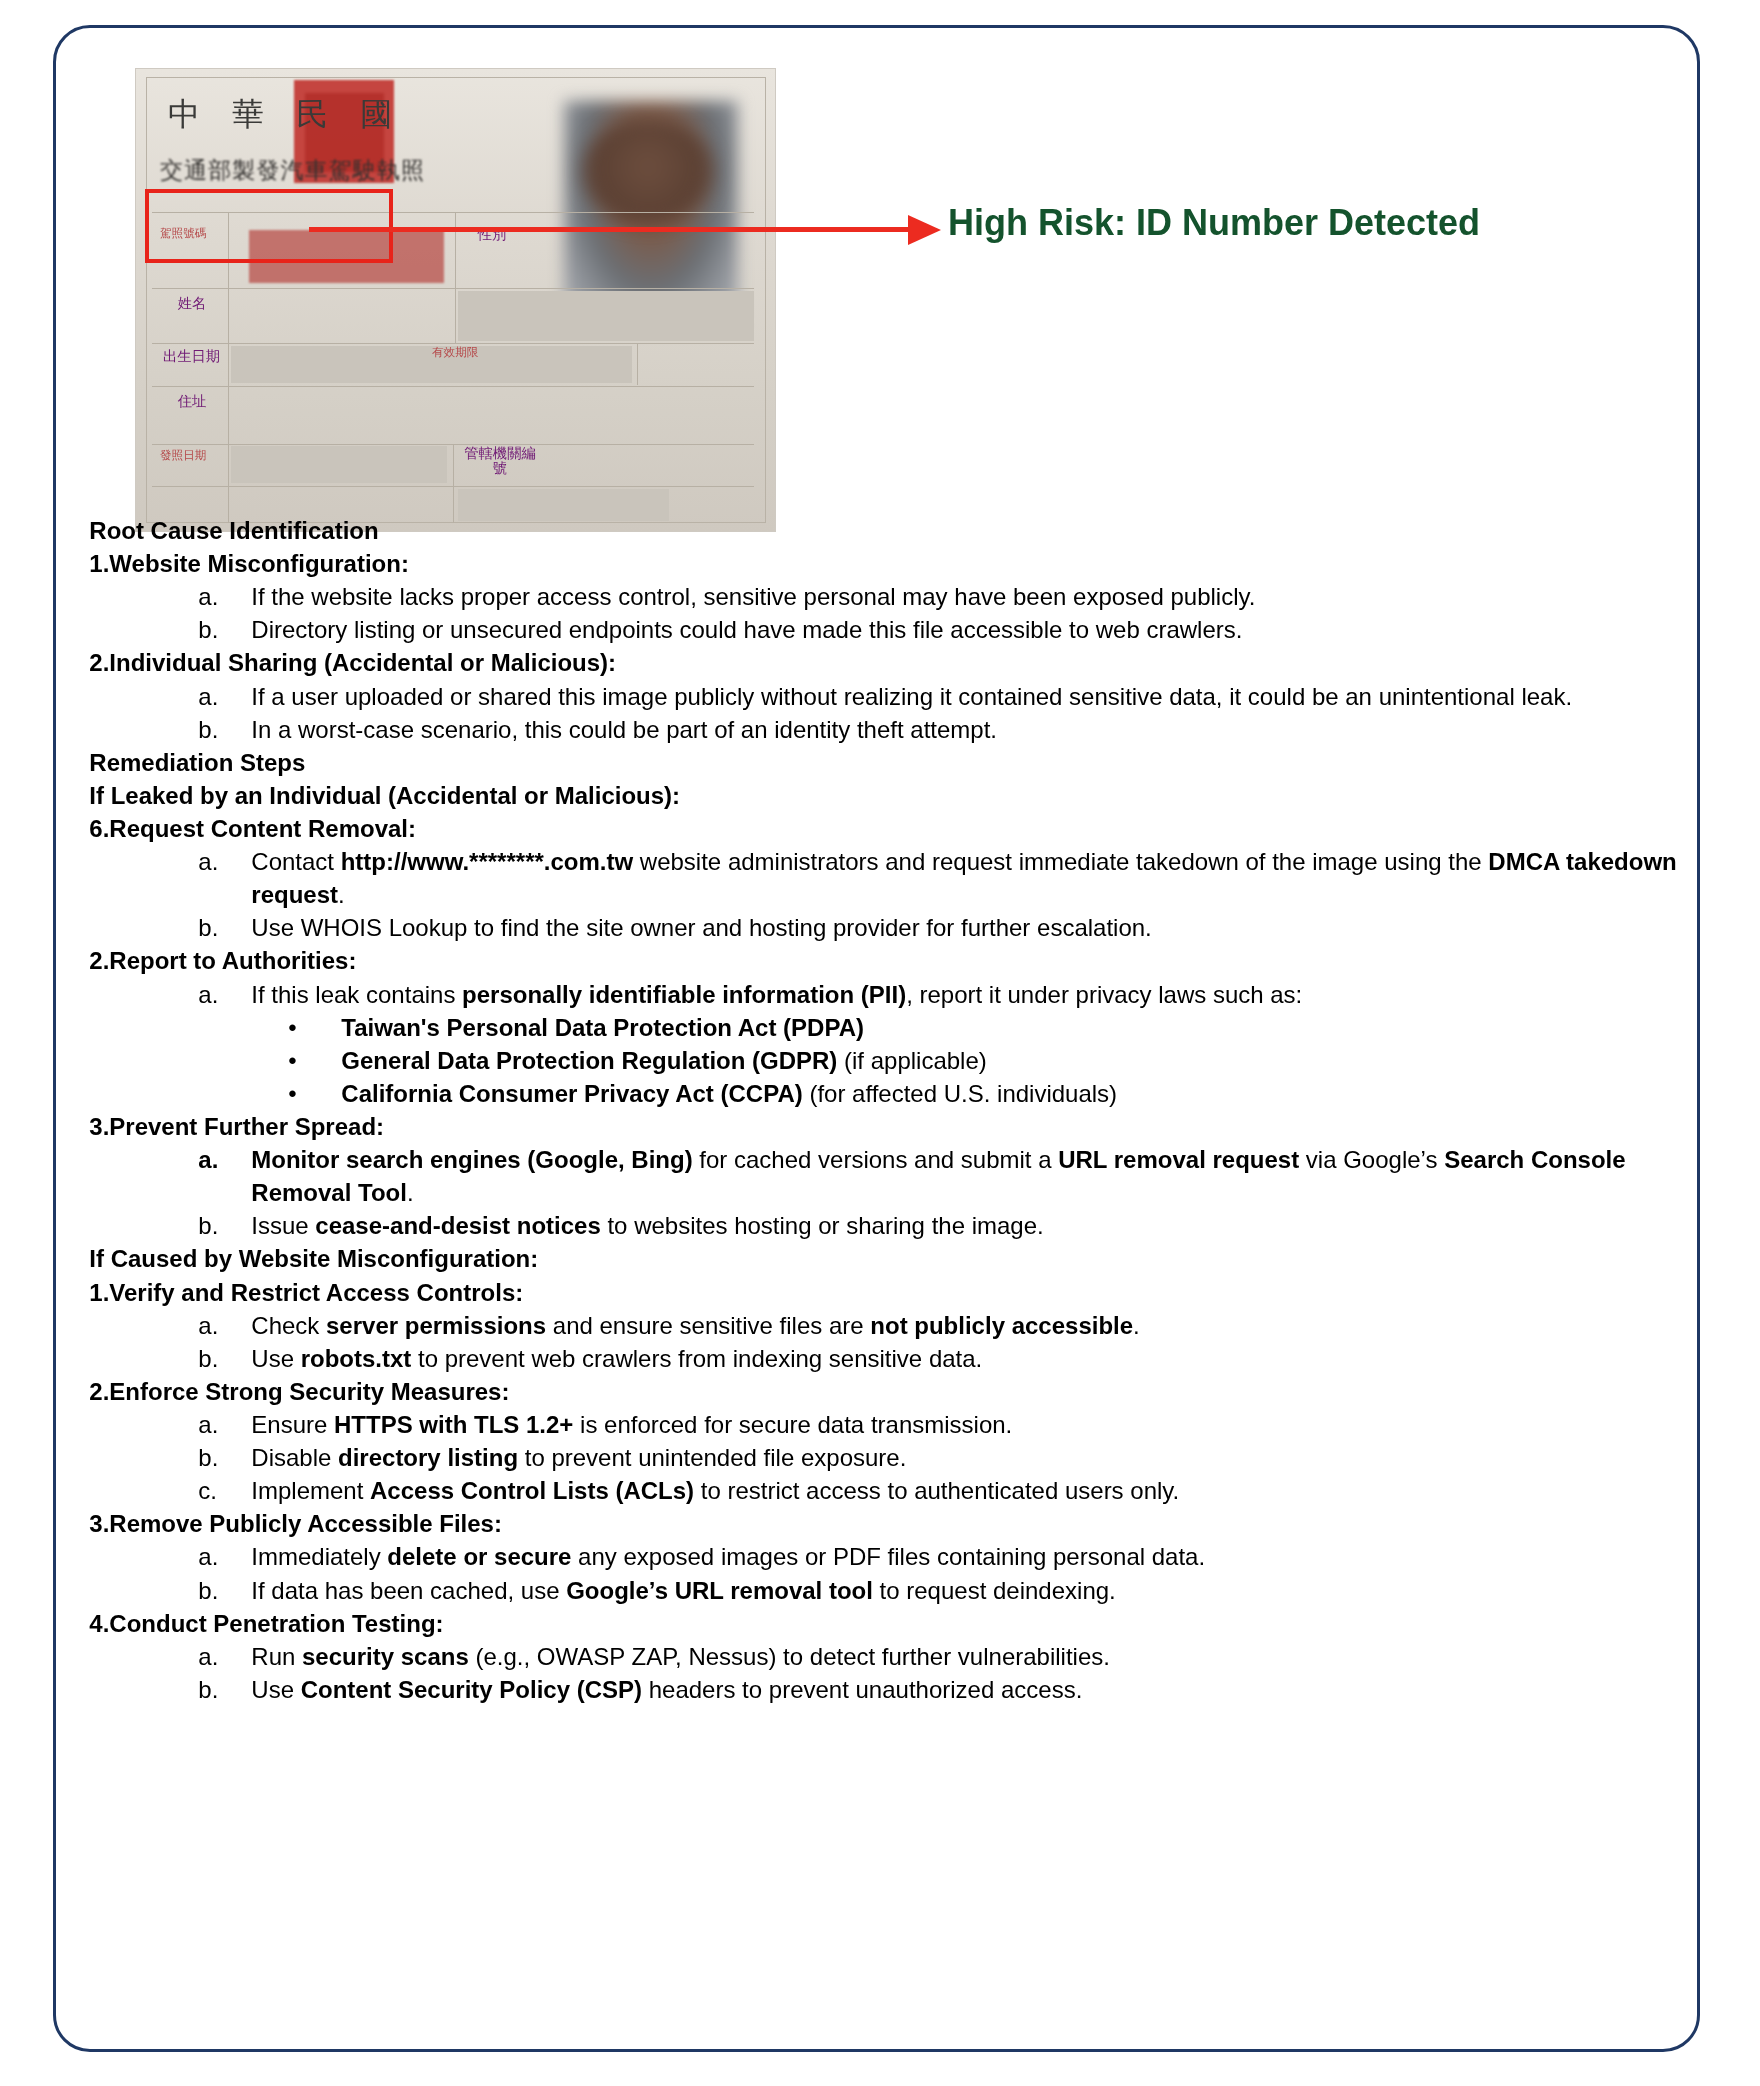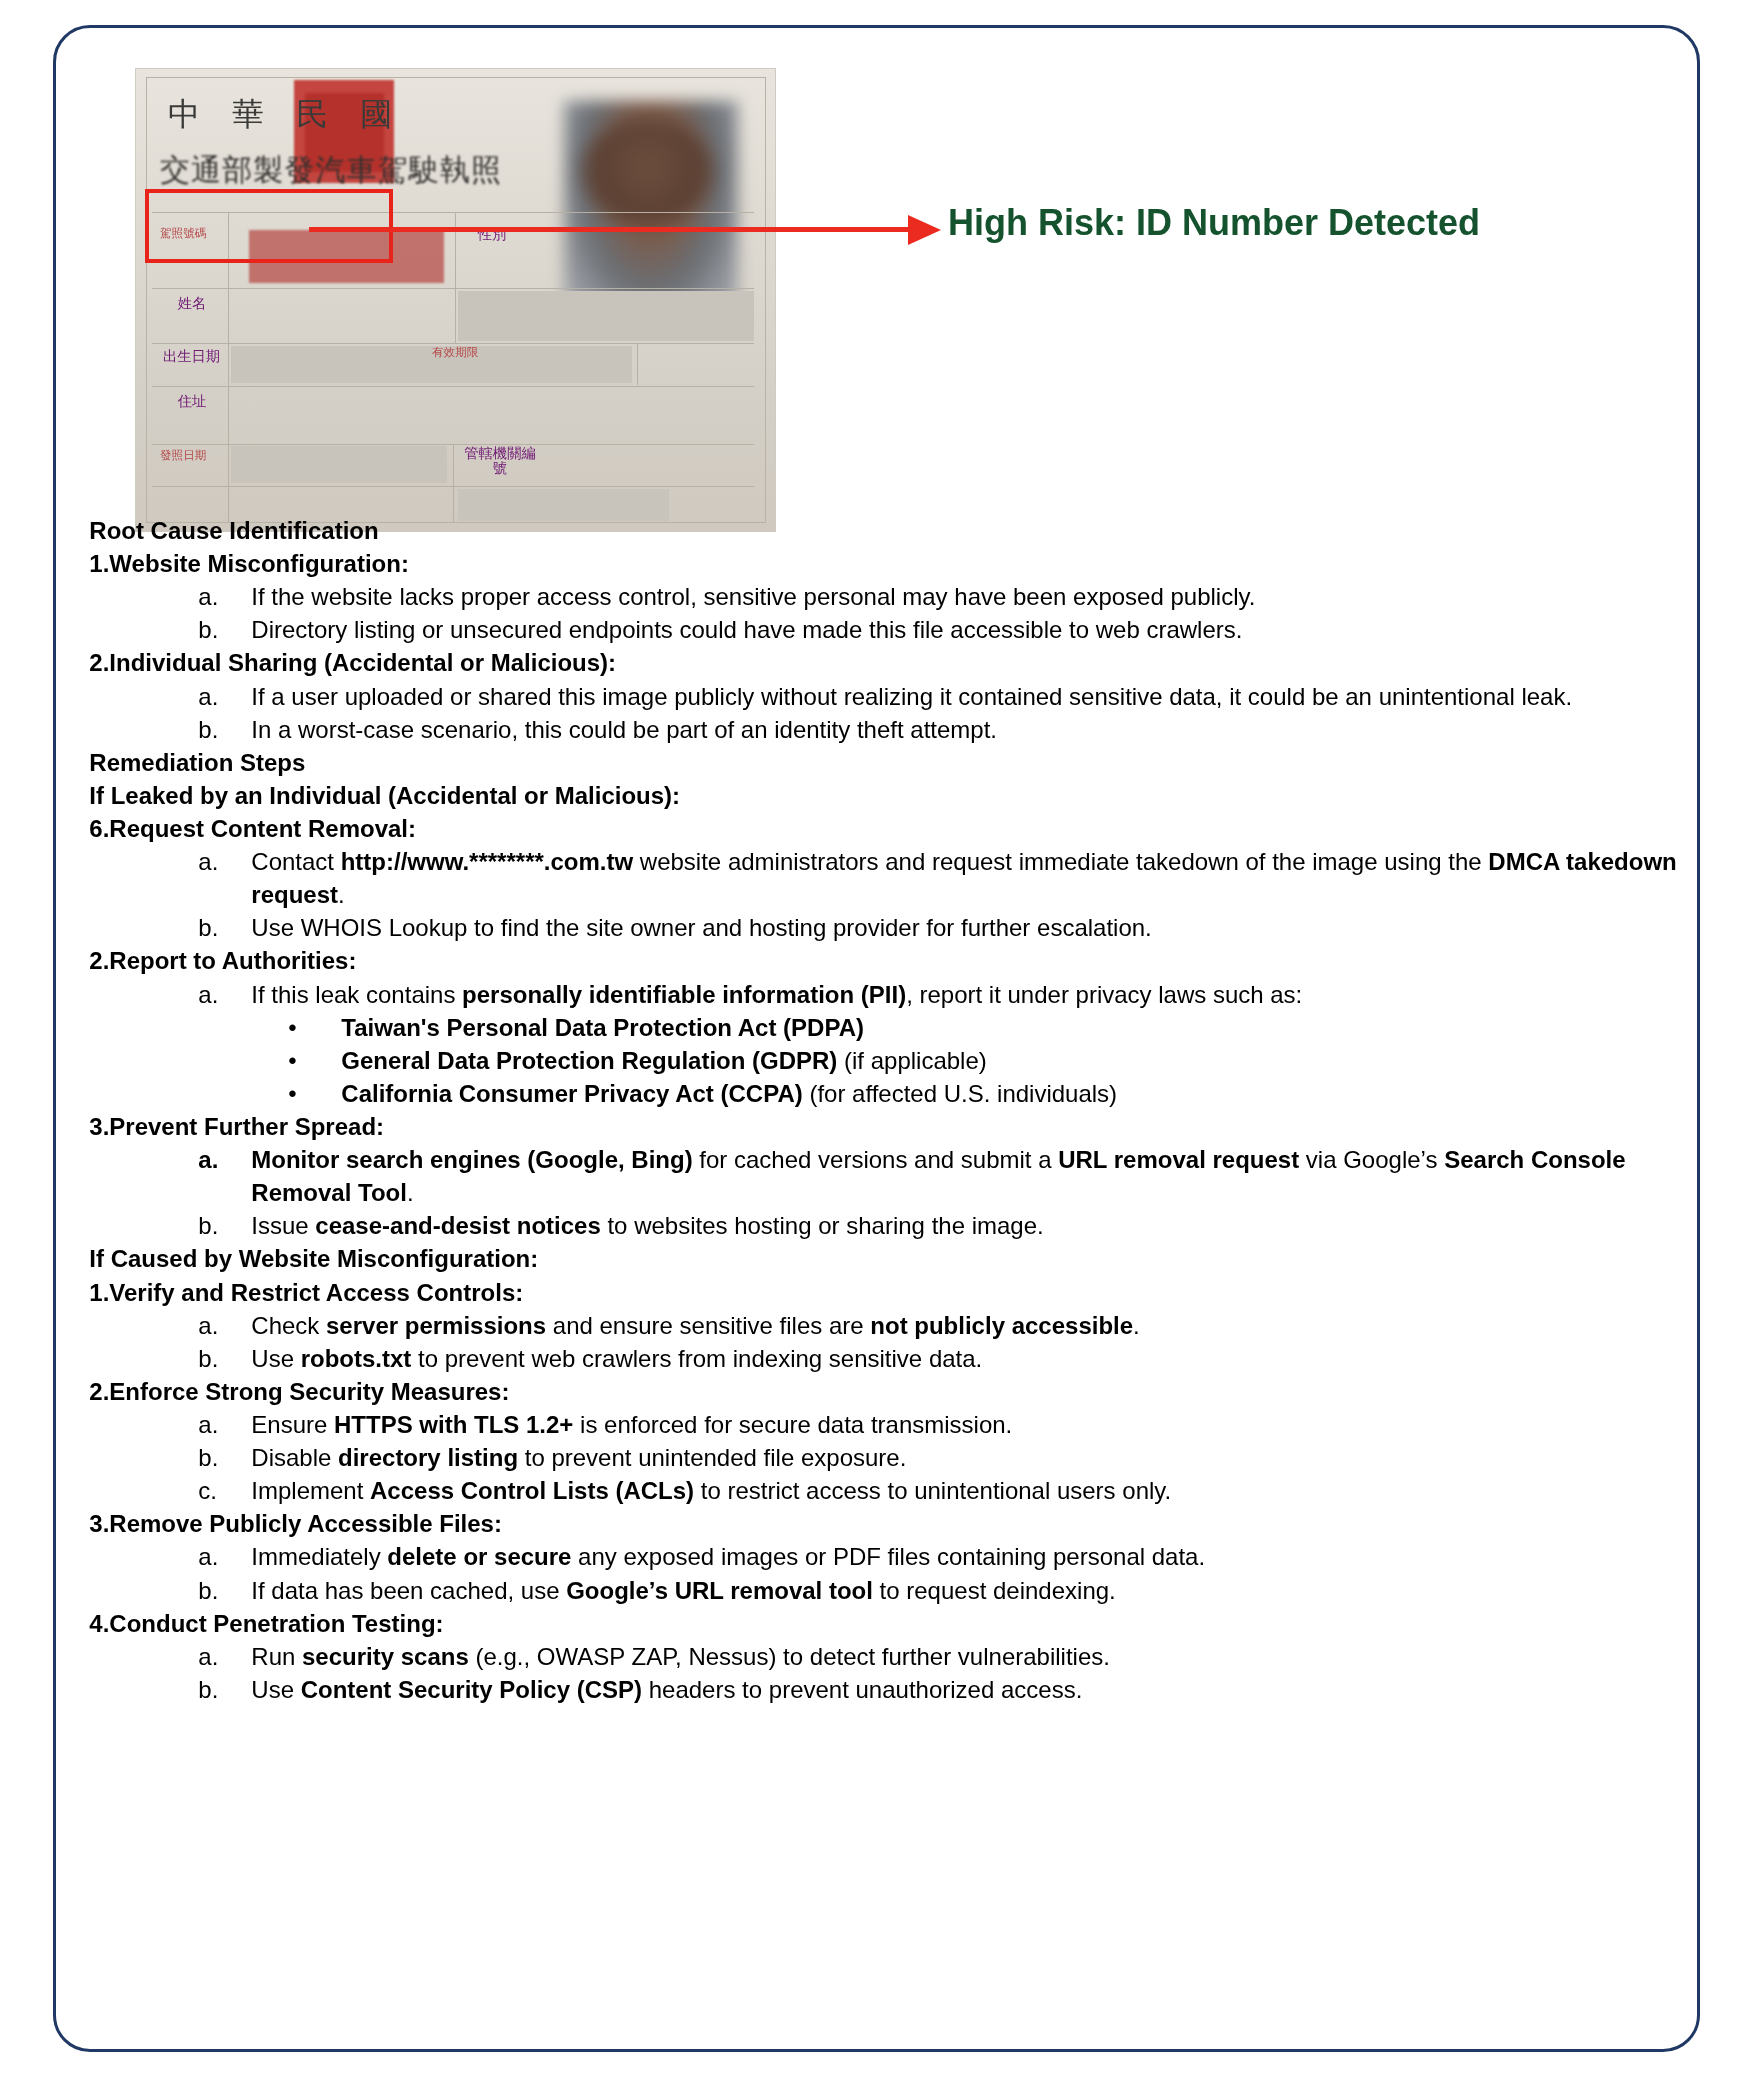--- a/index.html
+++ b/index.html
@@ -76,21 +76,21 @@
   .lic-title2 {
     position: absolute;
     left: 24px;
     top: 79px;
     width: 475px;
     height: 45px;
     display: flex;
     align-items: center;
     gap: 4.2px;
     font-family: "DejaVu Sans", sans-serif;
-    font-size: 30px;
+    font-size: 23px;
     color: #33312f;
     letter-spacing: 1.1px;
     filter: blur(0.8px);
   }
   .lic-redblock {
     position: absolute;
     left: 158px;
     top: 10.6px;
     width: 100px;
     height: 103px;
@@ -389,21 +389,21 @@
     <div class="ln lvl1">
       <span class="marker">a.</span>
       <span>Ensure </span><b>HTTPS with TLS 1.2+</b><span> is enforced for secure data transmission.</span>
     </div>
     <div class="ln lvl1">
       <span class="marker">b.</span>
       <span>Disable </span><b>directory listing</b><span> to prevent unintended file exposure.</span>
     </div>
     <div class="ln lvl1">
       <span class="marker">c.</span>
-      <span>Implement </span><b>Access Control Lists (ACLs)</b><span> to restrict access to unintentional users only.</span>
+      <span>Implement </span><b>Access Control Lists (ACLs)</b><span> to restrict access to authenticated users only.</span>
     </div>
 
     <div class="ln lvl0"><b>3.Remove Publicly Accessible Files:</b></div>
     <div class="ln lvl1">
       <span class="marker">a.</span>
       <span>Immediately </span><b>delete or secure</b><span> any exposed images or PDF files containing personal data.</span>
     </div>
     <div class="ln lvl1">
       <span class="marker">b.</span>
       <span>If data has been cached, use </span><b>Google’s URL removal tool</b><span> to request deindexing.</span>

